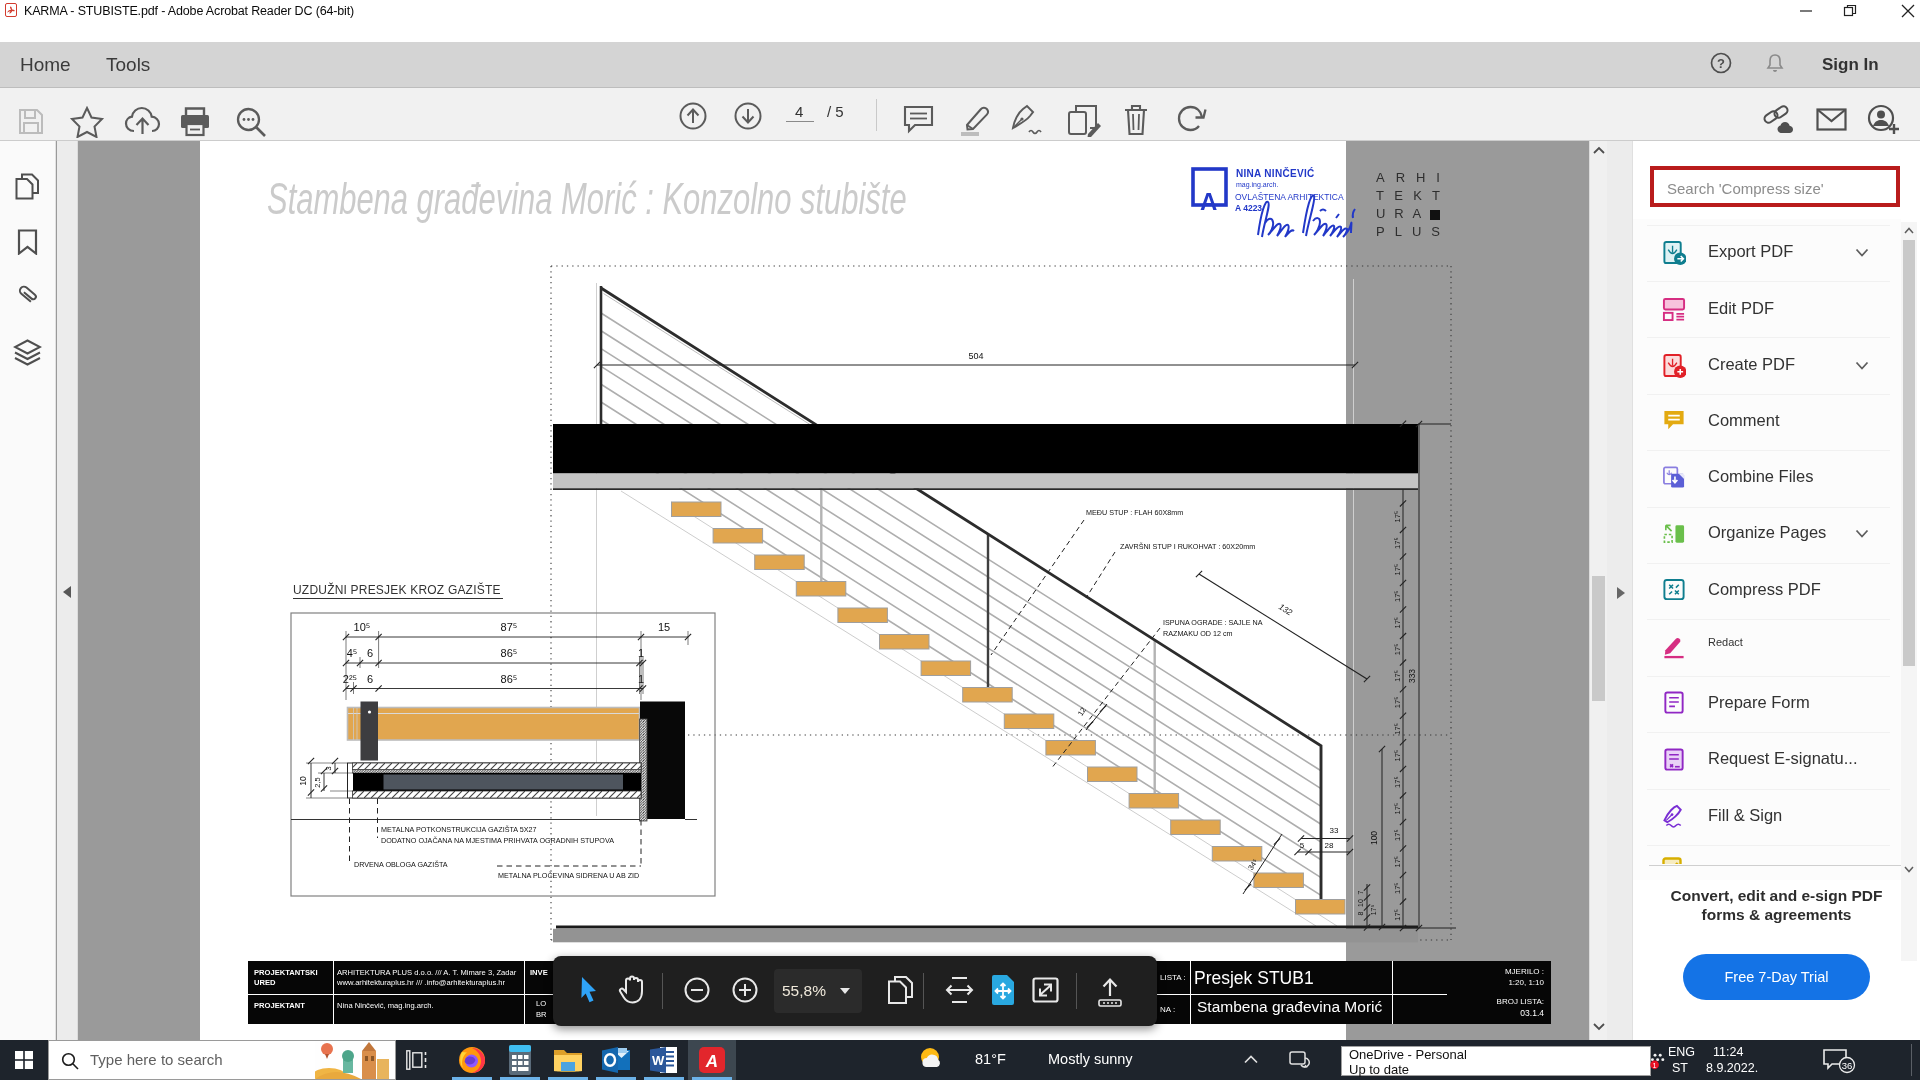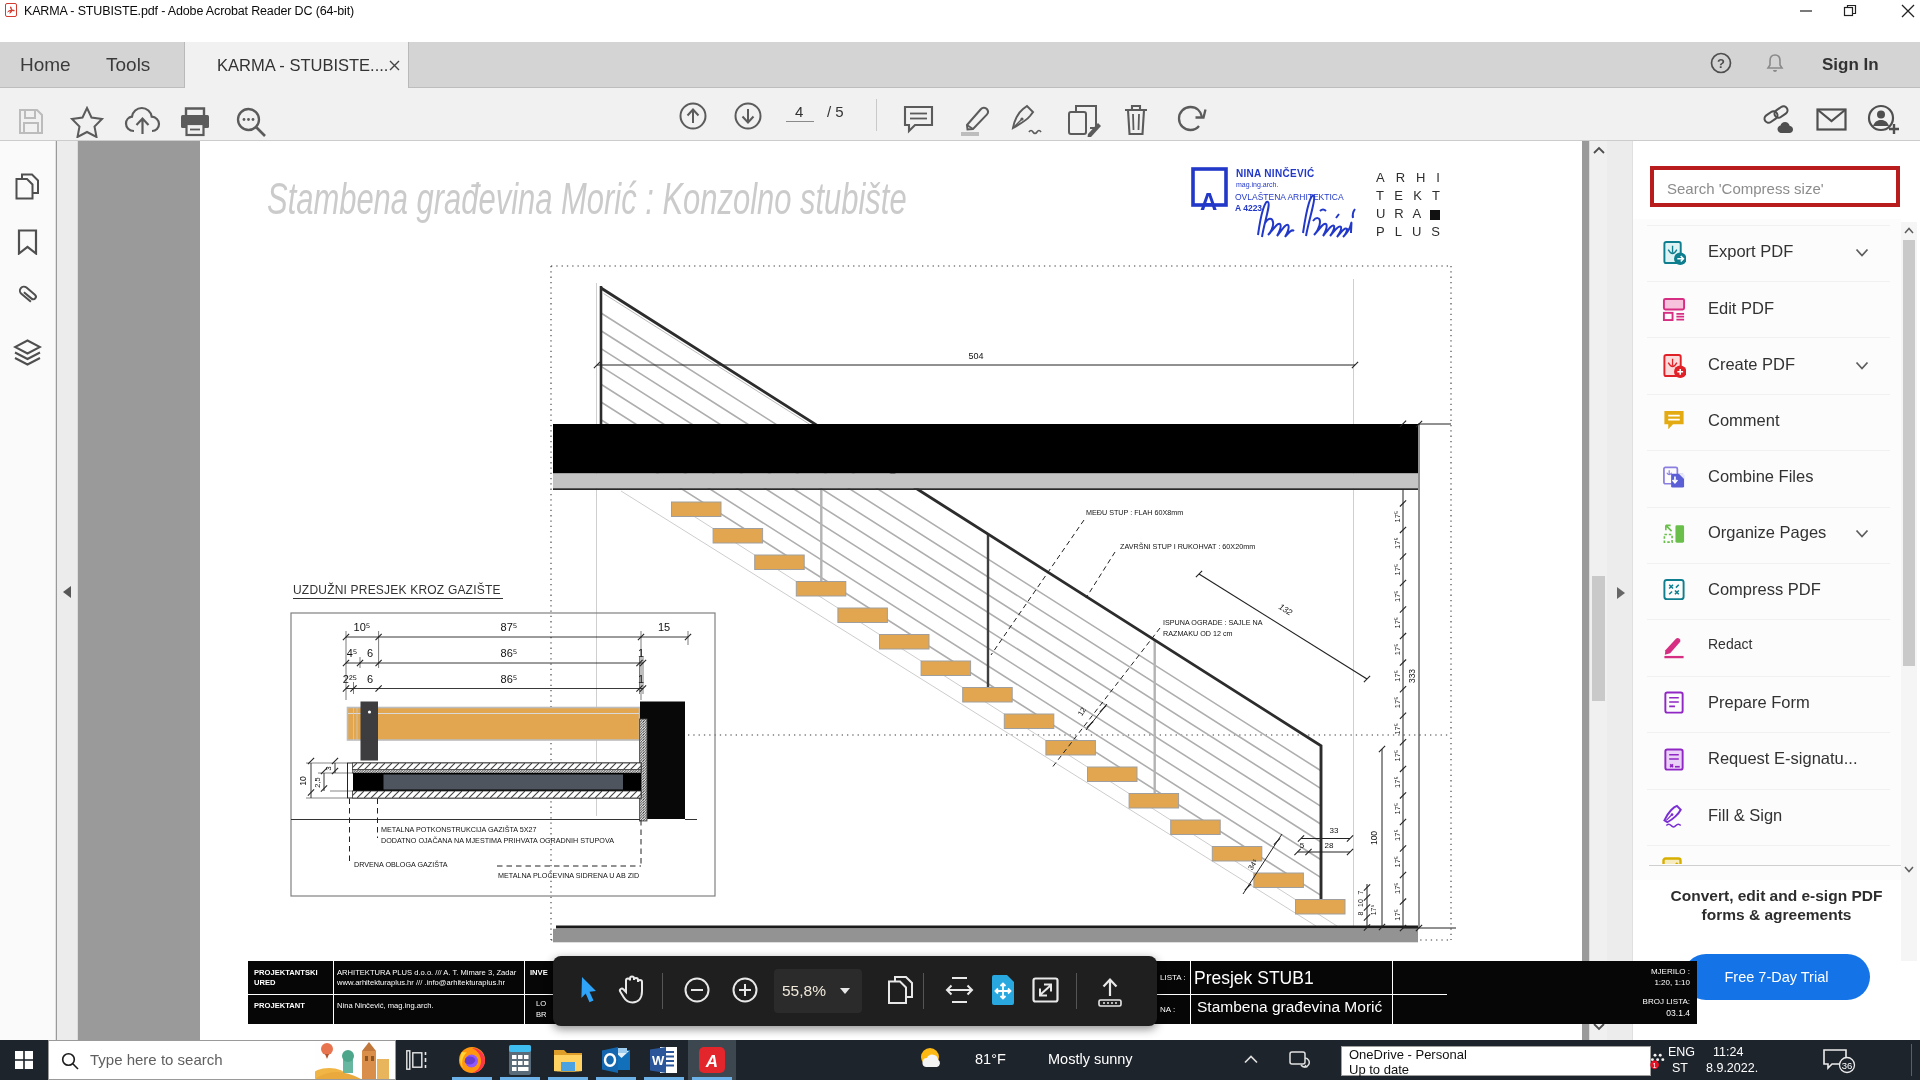--- a/index.html
+++ b/index.html
@@ -11,29 +11,29 @@
   #titlebar .ttext { position:absolute; left:24px; top:4px; font-size:12.5px; letter-spacing:-0.15px; color:#0a0a0a; }
   #menubar { position:absolute; left:0; top:22px; width:1920px; height:20px; background:#ffffff; border-bottom:1px solid #e3e3e3; }
   .menuitem { position:absolute; top:2px; font-size:13px; color:#1a1a1a; }
   #tabbar { position:absolute; left:0; top:42px; width:1920px; height:46px; background:#d4d4d4; border-bottom:1px solid #bdbdbd; }
   #activetab { position:absolute; left:184px; top:0; width:225px; height:46px; background:#f1f1f1; border-left:1px solid #b9b9b9; border-right:1px solid #b9b9b9; }
   .tablabel { position:absolute; top:12px; font-size:19px; color:#3b3b3b; white-space:nowrap; }
   #toolbar { position:absolute; left:0; top:88px; width:1920px; height:53px; background:#f1f1f1; border-bottom:1px solid #cccccc; }
   #main { position:absolute; left:0; top:141px; width:1920px; height:899px; background:#9a9a9a; }
   #sidebar { position:absolute; left:0; top:0; width:56px; height:899px; background:#fafafa; border-right:1px solid #e2e2e2; }
   #sidestrip { position:absolute; left:57px; top:0; width:21px; height:899px; background:#ececec; border-right:1px solid #dcdcdc; }
-  #page { position:absolute; left:200px; top:0; width:1382px; height:899px; background:#ffffff; }
+  #page { position:absolute; left:200px; top:0; width:1146px; height:899px; background:#ffffff; }
   #docscroll { position:absolute; left:1589px; top:0; width:18px; height:899px; background:#f0f0f0; border-left:1px solid #dcdcdc; }
   #collapsestrip { position:absolute; left:1607px; top:0; width:26px; height:899px; background:#ececec; border-right:1px solid #e0e0e0; }
   #rightpanel { position:absolute; left:1633px; top:0; width:287px; height:899px; background:#ffffff; }
   #taskbar { position:absolute; left:0; top:1040px; width:1920px; height:40px; background:#1e242c; }
   #floatbar { position:absolute; z-index:10; left:553px; top:956px; width:604px; height:70px; background:#1f1f1f; border-radius:8px; box-shadow:0 3px 10px rgba(0,0,0,.45); }
   .sep { position:absolute; width:1px; background:#555; top:17px; height:36px; }
   #heading { position:absolute; left:67px; top:33px; font-size:44px; font-style:italic; color:#cbcbcb; white-space:nowrap; transform-origin:left top; transform:scaleX(0.703); }
-  #titleblock { position:absolute; left:248px; top:961px; width:1449px; height:63px; background:#060606; color:#fff; }
+  #titleblock { position:absolute; left:248px; top:961px; width:1303px; height:63px; background:#060606; color:#fff; }
   .tb { position:absolute; white-space:nowrap; }
 </style>
 </head>
 <body>
 <div id="app">
 
   <div id="titlebar">
     <svg class="abs" style="left:5px;top:3px" width="12" height="14" viewBox="0 0 12 14">
       <rect x="0.5" y="0.5" width="11" height="13" rx="1.5" fill="#fff" stroke="#d23b2e"></rect>
       <path d="M2.2 9.8 C2.6 7.4 5 6.6 6.2 6.8 C5 5.4 4.6 4 5.4 3.6 C6.2 3.3 6.8 4.6 7 6.4 C8.4 6.4 9.8 7 9.8 7.8 C9.8 8.5 8.3 8.4 7.2 8.1 C6.6 9.4 5.6 10.6 4.8 10.6 C4 10.6 4.6 9.3 5.6 8.2 C3.8 8.4 2.4 9.6 2.2 9.8 Z" fill="#d23b2e"></path>
@@ -44,26 +44,20 @@
       <rect x="49.5" y="7.5" width="8" height="8" fill="none" stroke="#222" stroke-width="1.2"></rect>
       <path d="M52.5 7.5 V5.5 H60.5 V13.5 H57.5" fill="none" stroke="#222" stroke-width="1.2"></path>
       <path d="M107 5 L119 17 M119 5 L107 17" stroke="#222" stroke-width="1.3"></path>
     </svg>
   </div>
 
 
   <div id="tabbar">
     <div class="tablabel" style="left:20px">Home</div>
     <div class="tablabel" style="left:106px">Tools</div>
-    <div id="activetab">
-      <div class="tablabel" style="left:32px;color:#333;font-size:16.5px;top:14px">KARMA - STUBISTE....</div>
-      <svg class="abs" style="left:203px;top:17px" width="13" height="13" viewBox="0 0 13 13">
-        <path d="M2 2 L11 11 M11 2 L2 11" stroke="#444" stroke-width="1.4"></path>
-      </svg>
-    </div>
     <svg class="abs" style="left:1710px;top:10px" width="24" height="24" viewBox="0 0 24 24">
       <circle cx="11" cy="11" r="9.5" fill="none" stroke="#4e4e4e" stroke-width="1.7"></circle>
       <text x="11" y="15.5" font-size="13" font-weight="bold" fill="#4e4e4e" text-anchor="middle">?</text>
     </svg>
     <svg class="abs" style="left:1763px;top:10px" width="24" height="24" viewBox="0 0 24 24">
       <path d="M12 3 C8.5 3 7 5.5 7 9 L7 13 L5 16 L19 16 L17 13 L17 9 C17 5.5 15.5 3 12 3 Z" fill="none" stroke="#8a8a8a" stroke-width="1.6"></path>
       <path d="M10 18 C10 19.2 11 20 12 20 C13 20 14 19.2 14 18 Z" fill="#8a8a8a"></path>
     </svg>
     <div class="abs" style="left:1822px;top:13px;font-size:17px;font-weight:bold;color:#323232">Sign In</div>
   </div>
@@ -537,21 +531,21 @@
         <div class="abs" style="left:29px;top:437.0px;width:24px;height:24px"><svg width="24" height="24" viewBox="0 0 24 25">
             <rect x="2" y="2" width="20" height="20" rx="2.5" fill="none" stroke="#0f7e8f" stroke-width="2"></rect>
             <path d="M7 7 l4 4 m0 -4 l-4 4 M17 17 l-4 -4 m0 4 l4 -4" stroke="#0f7e8f" stroke-width="1.6"></path>
             <path d="M7 17 l3 -3 M17 7 l-3 3" stroke="#0f7e8f" stroke-width="1.6"></path>
           </svg></div>
         <div class="abs" style="left:75px;top:438.5px;font-size:16.5px;color:#323232;white-space:nowrap">Compress PDF</div>
         <div class="abs" style="left:29px;top:493.5px;width:24px;height:24px"><svg width="24" height="24" viewBox="0 0 24 25">
             <path d="M3 16 L14 4 a2.8 2.8 0 0 1 4.5 3 L8 19 l-5.5 1.5 Z" fill="#d62e82"></path>
             <path d="M2 23 h20" stroke="#d62e82" stroke-width="2.4"></path>
           </svg></div>
-        <div class="abs" style="left:75px;top:495.0px;font-size:14px;color:#323232;white-space:nowrap">Redact</div>
+        <div class="abs" style="left:75px;top:495.0px;font-size:11px;color:#323232;white-space:nowrap">Redact</div>
         <div class="abs" style="left:29px;top:550.0px;width:24px;height:24px"><svg width="24" height="24" viewBox="0 0 24 25">
             <rect x="3" y="1.5" width="18" height="21" rx="2" fill="none" stroke="#9027c4" stroke-width="2"></rect>
             <path d="M7 7 h10 M7 11.5 h10 M7 16 h6" stroke="#9027c4" stroke-width="1.7"></path>
           </svg></div>
         <div class="abs" style="left:75px;top:551.5px;font-size:16.5px;color:#323232;white-space:nowrap">Prepare Form</div>
         <div class="abs" style="left:29px;top:606.5px;width:24px;height:24px"><svg width="24" height="24" viewBox="0 0 24 25">
             <rect x="3" y="1.5" width="18" height="21" rx="2" fill="#e9d1f7" stroke="#9027c4" stroke-width="2"></rect>
             <path d="M7 7 h10 M7 11.5 h10" stroke="#9027c4" stroke-width="1.7"></path>
             <path d="M8 17 l3 3 m0 -3 l-3 3" stroke="#9027c4" stroke-width="1.7"></path>
             <path d="M13 19.5 h5" stroke="#9027c4" stroke-width="1.7"></path>

